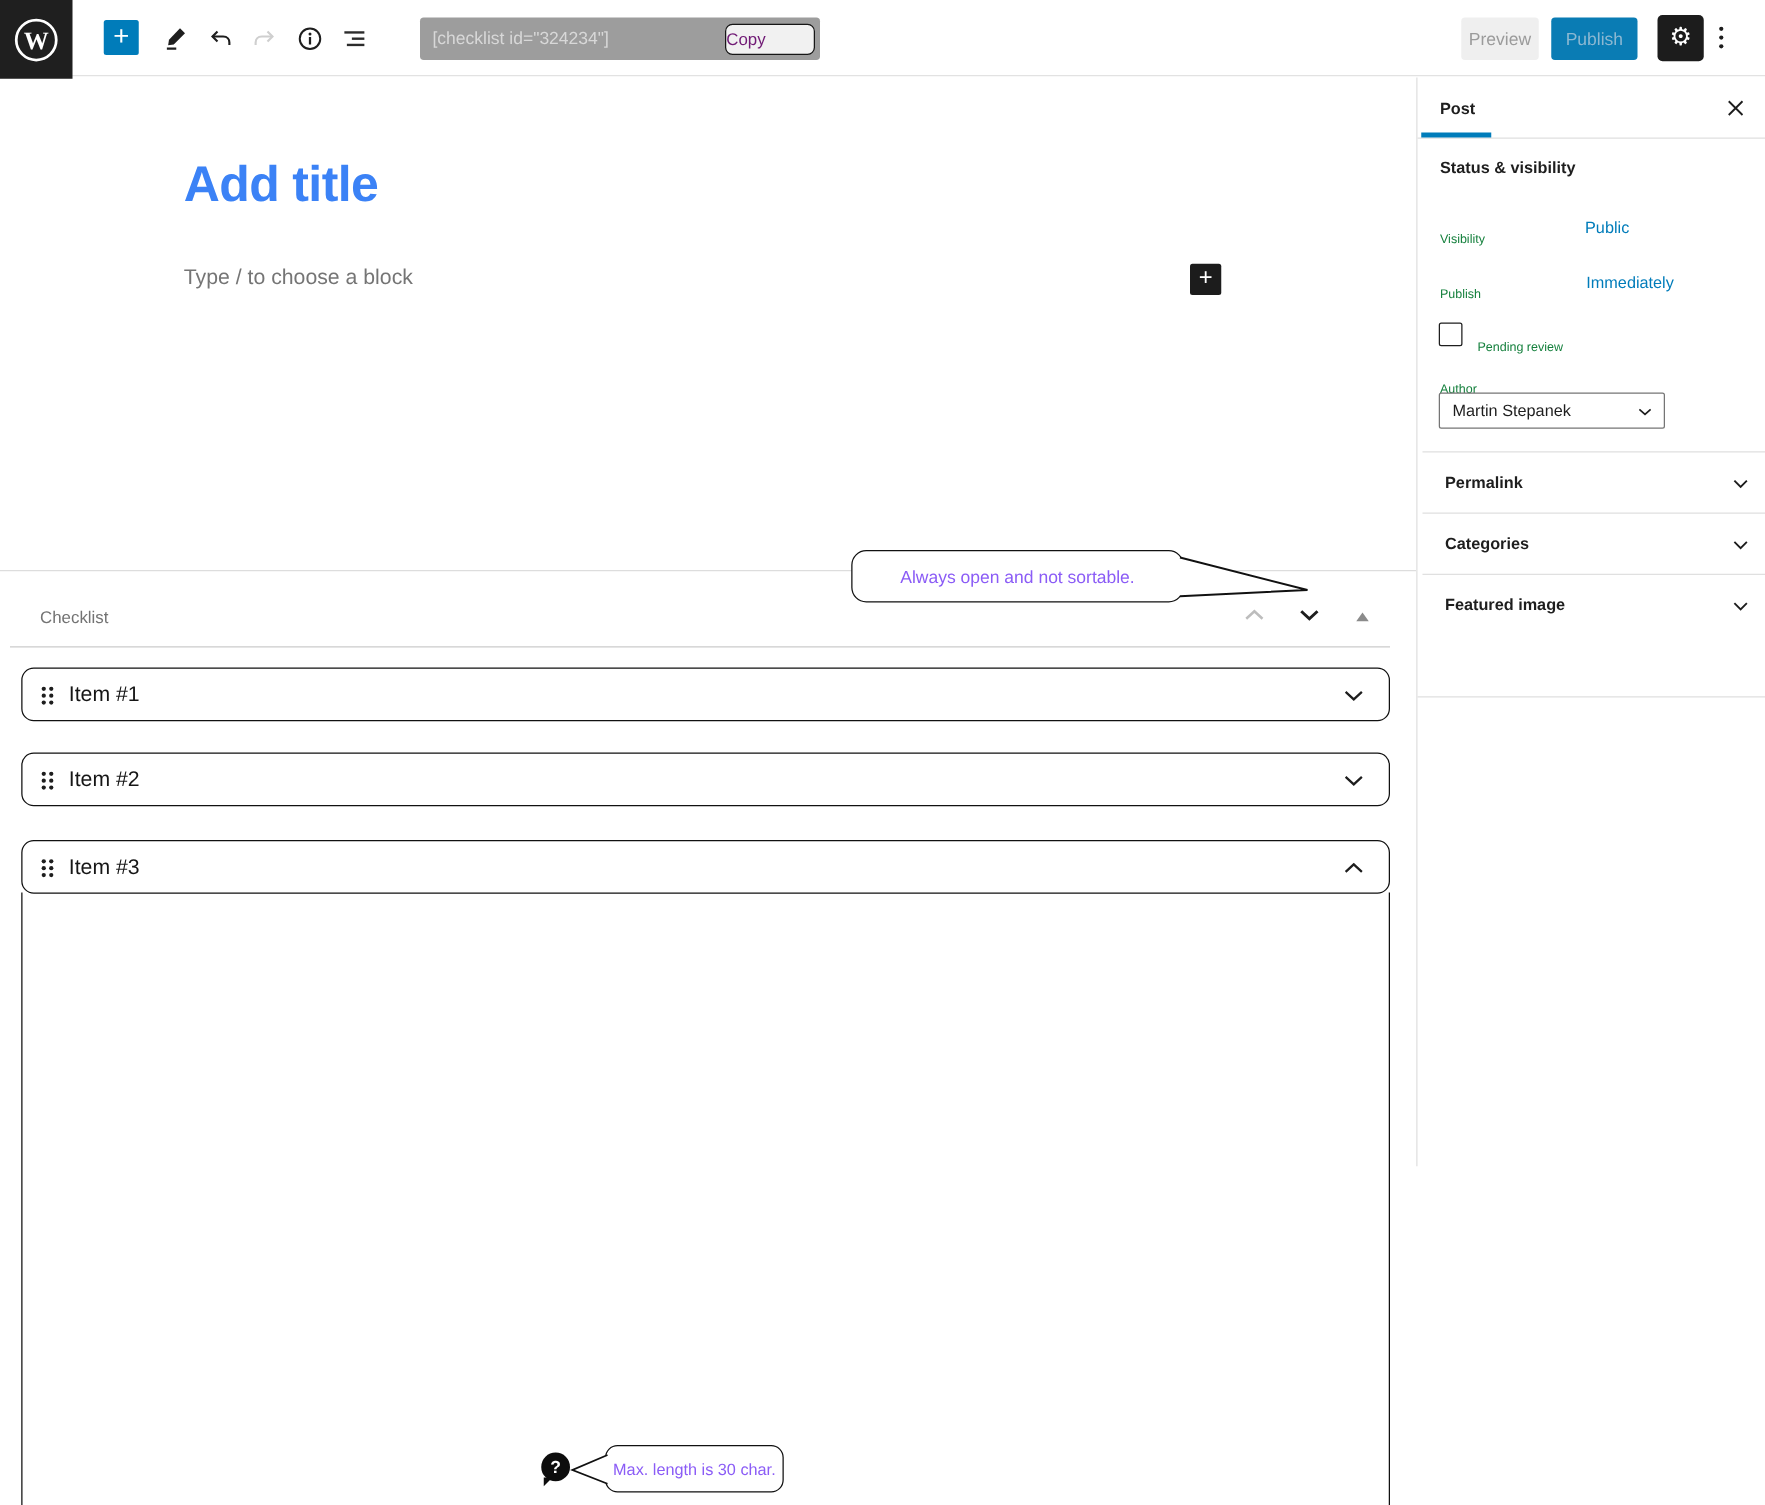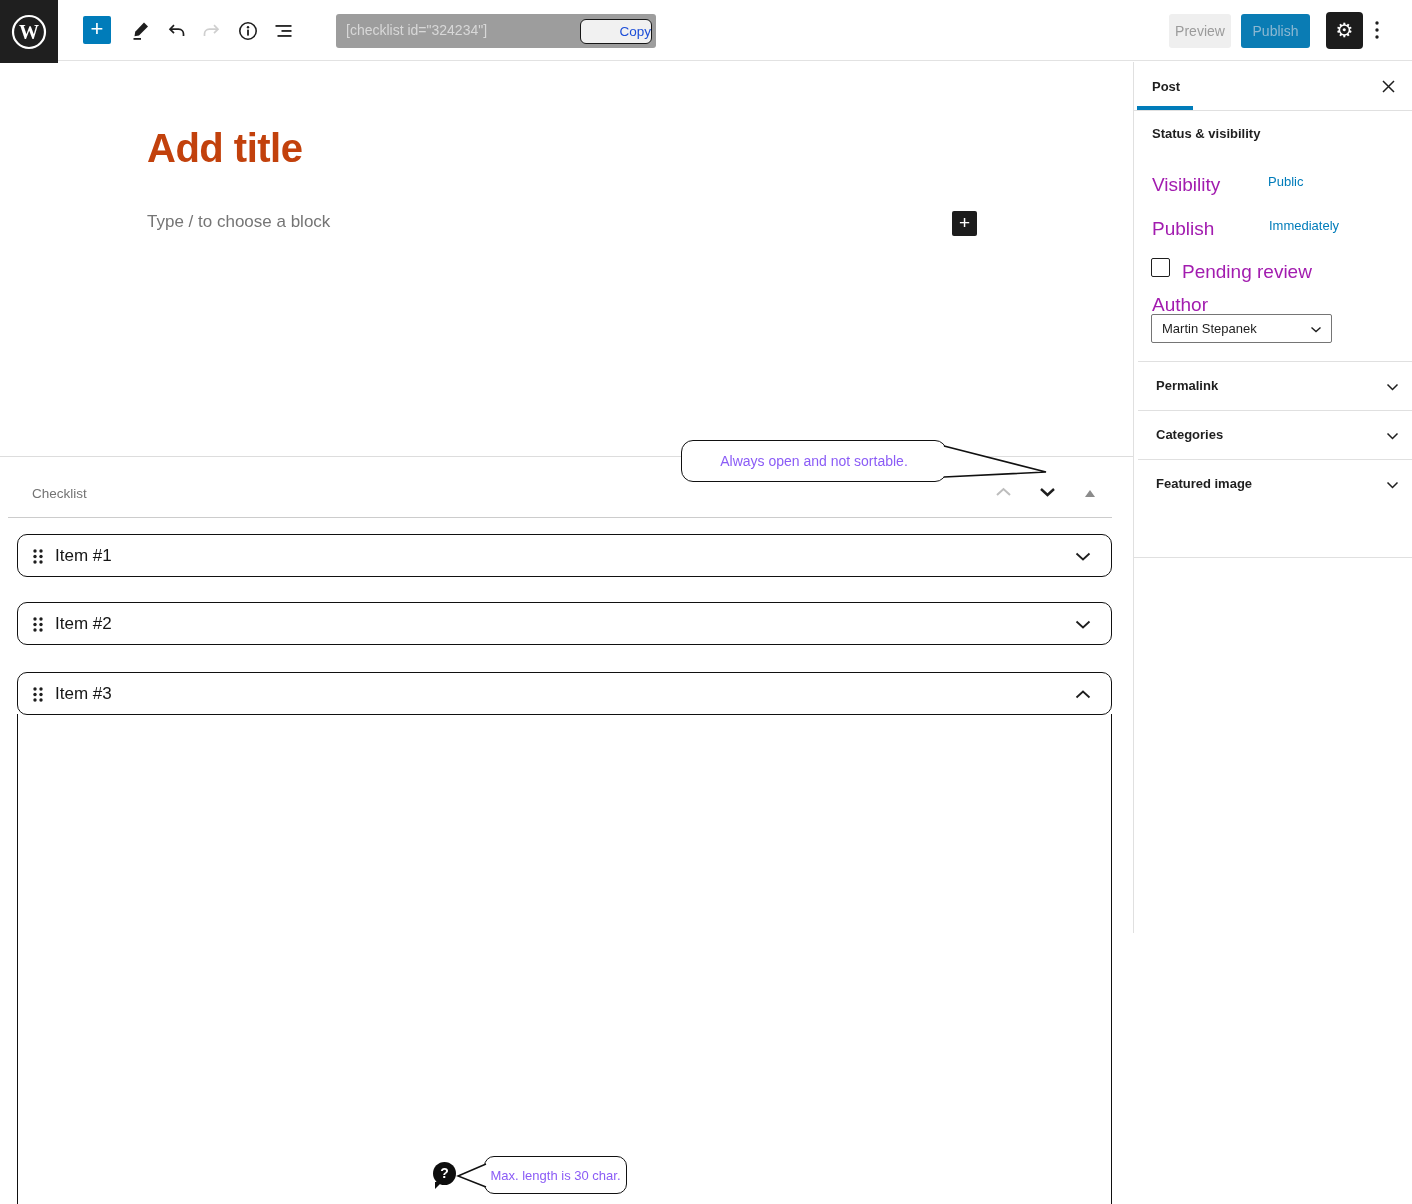--- a/index.html
+++ b/index.html
@@ -12,31 +12,31 @@
   .topbar { position:absolute; top:0; left:0; width:1412px; height:61px; background:#fff;
     border-bottom:1px solid #e2e2e2; z-index:20; }
   .wp-logo { left:0; top:0; width:58px; height:63px; background:#1f1f1f;
     display:flex; align-items:center; justify-content:center; }
   .inserter-btn { left:83px; top:16px; width:28px; height:28px; background:#007cba; border-radius:2px;
     color:#fff; font-size:22px; line-height:26px; text-align:center; font-weight:400; }
   .tool-icon { top:21px; width:20px; height:20px; }
   .shortcode-box { left:336px; top:14px; width:320px; height:34px; background:#9d9d9d; border-radius:3px; }
   .shortcode-text { left:10px; top:8px; font-size:14px; color:#d8d8d8; white-space:nowrap; }
   .copy-btn { right:4px; top:5px; width:72px; height:25px; background:#f1f1f1; border:1.4px solid #161616;
-    border-radius:6px; font-size:13.5px; color:#1d4ed8; text-align:right; line-height:22px; }
+    border-radius:6px; font-size:13.5px; color:#701a75; text-align:left; line-height:22px; }
   .preview-btn { left:1169px; top:14px; width:62px; height:34px; background:#efefef; border-radius:3px;
     color:#9b9b9b; font-size:14px; text-align:center; line-height:34px; }
   .publish-btn { left:1241px; top:14px; width:69px; height:34px; background:#0a7cb4; border-radius:3px;
     color:#8cb8d2; font-size:14px; text-align:center; line-height:34px; }
   .gear-btn { left:1326px; top:12px; width:37px; height:37px; background:#1c1c1c; border-radius:4px;
     color:#fff; font-size:20px; text-align:center; line-height:36px; }
   .kebab { left:1374px; top:19px; }
 
   
-  .add-title { left:147px; top:126px; font-size:40px; font-weight:700; color:#c2410c; letter-spacing:-0.5px; }
+  .add-title { left:147px; top:126px; font-size:40px; font-weight:700; color:#3b82f6; letter-spacing:-0.5px; }
   .block-ph { left:147px; top:212px; font-size:17px; color:#757575; }
   .canvas-inserter { left:952px; top:211px; width:25px; height:25px; background:#1c1c1c; border-radius:2px;
     color:#fff; font-size:19px; line-height:23px; text-align:center; }
 
   
   .mb-topline { top:456px; left:0; width:1133px; border-top:1px solid #dddddd; }
   .mb-title { left:32px; top:486px; font-size:13.5px; font-weight:500; color:#737373; }
   .mb-ctrl { top:487px; }
   .mb-tri { left:1085px; top:490px; width:0; height:0;
     border-left:5px solid transparent; border-right:5px solid transparent; border-bottom:7px solid #8b8b8b; }
@@ -73,21 +73,21 @@
     border-top:7px solid #0d0d0d; border-right:7px solid transparent; }
 
   
   .sidebar { position:absolute; left:1133px; top:62px; width:311px; height:871px; background:#fff;
     border-left:1px solid #e0e0e0; }
   .sb-header { left:0; top:0; width:278px; height:49px; border-bottom:1px solid #e0e0e0; }
   .sb-tab { left:18px; top:0; font-size:13px; font-weight:600; line-height:49px; }
   .sb-tab-underline { left:3px; bottom:0; width:56px; height:4px; background:#007cba; }
   .sb-close { right:16px; top:17px; }
   .sb-sec-title { font-size:13px; font-weight:600; color:#1e1e1e; }
-  .sb-label { font-size:19px; color:#a21caf; }
+  .sb-label { font-size:10px; color:#15803d;margin-top:12px; }
   .sb-link { font-size:13px; color:#007cba; }
   .sb-chev { right:17px; }
   .sb-checkbox { left:17px; top:196px; width:19px; height:19px; border:1.2px solid #1e1e1e;
     border-radius:2px; background:#fff; }
   .sb-select { left:17px; top:252px; width:181px; height:29px; border:1px solid #757575; border-radius:2px; }
   .sb-select-label { left:10px; top:6px; font-size:13px; }
   .sb-panel { left:4px; width:278px; height:49px; border-top:1px solid #e0e0e0; }
   .sb-panel .sb-sec-title { position:absolute; left:18px; line-height:48px; }
   .sb-panel .sb-chev { position:absolute; top:21px; }
   .sb-end-line { left:0; top:495px; width:278px; border-top:1px solid #e0e0e0; }

